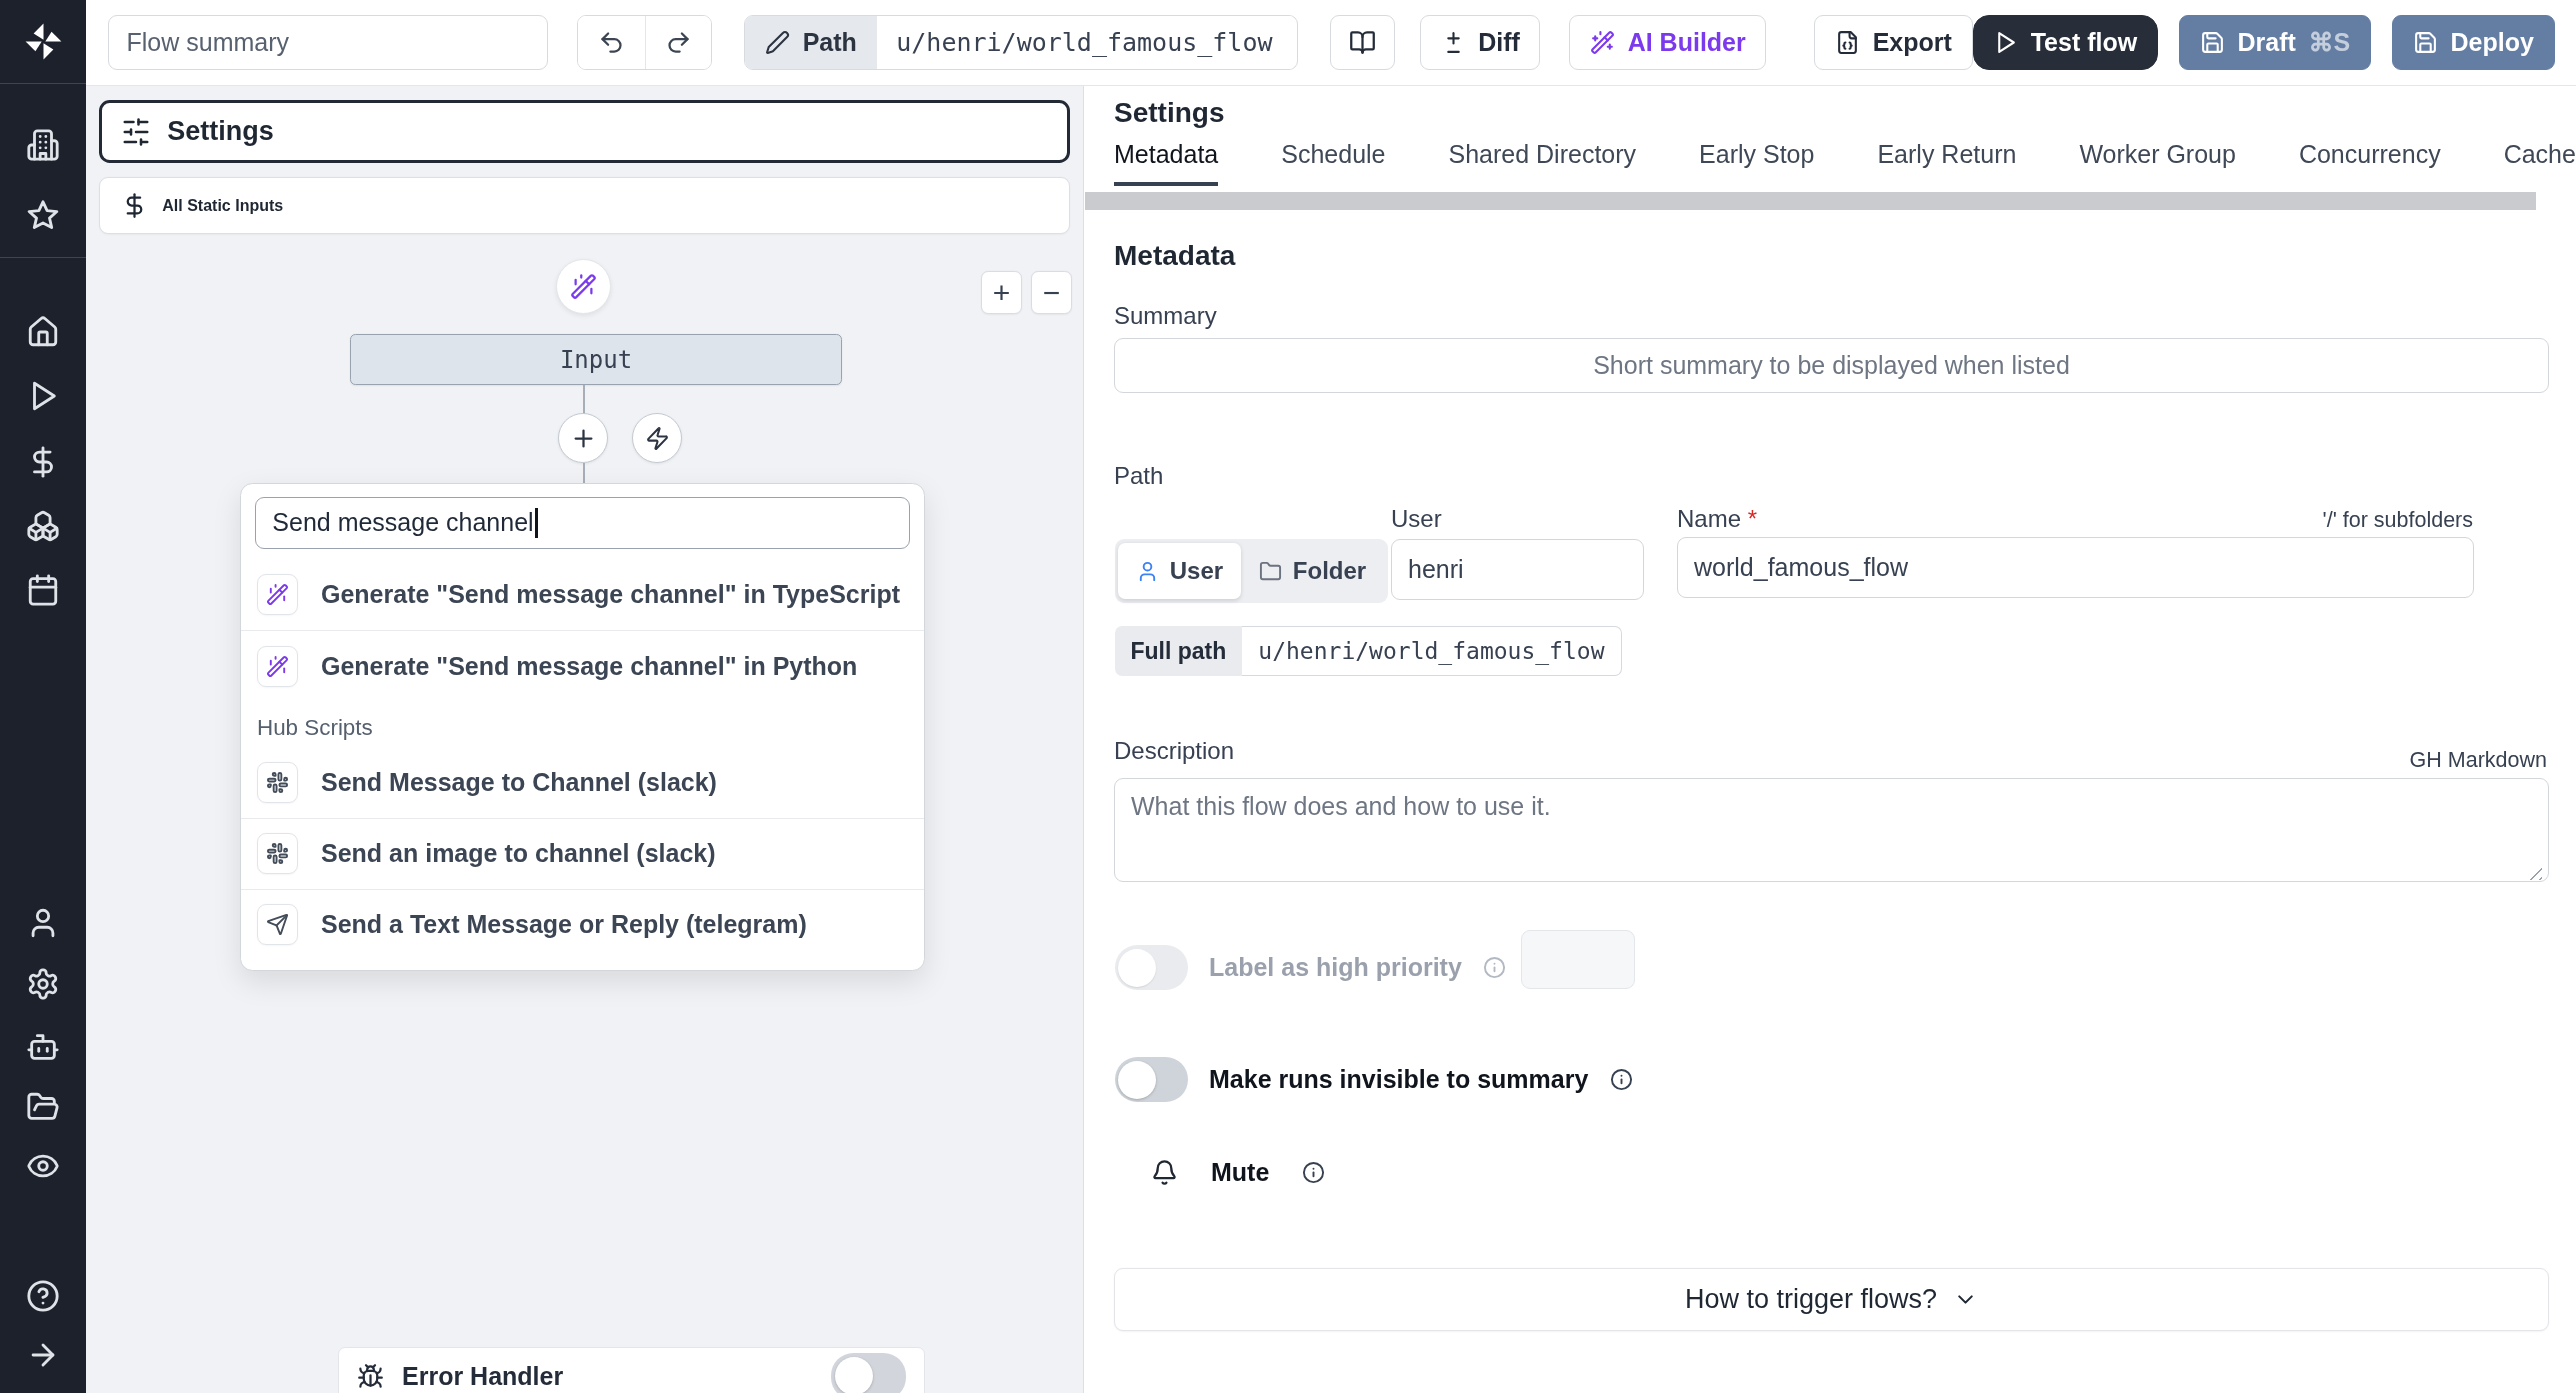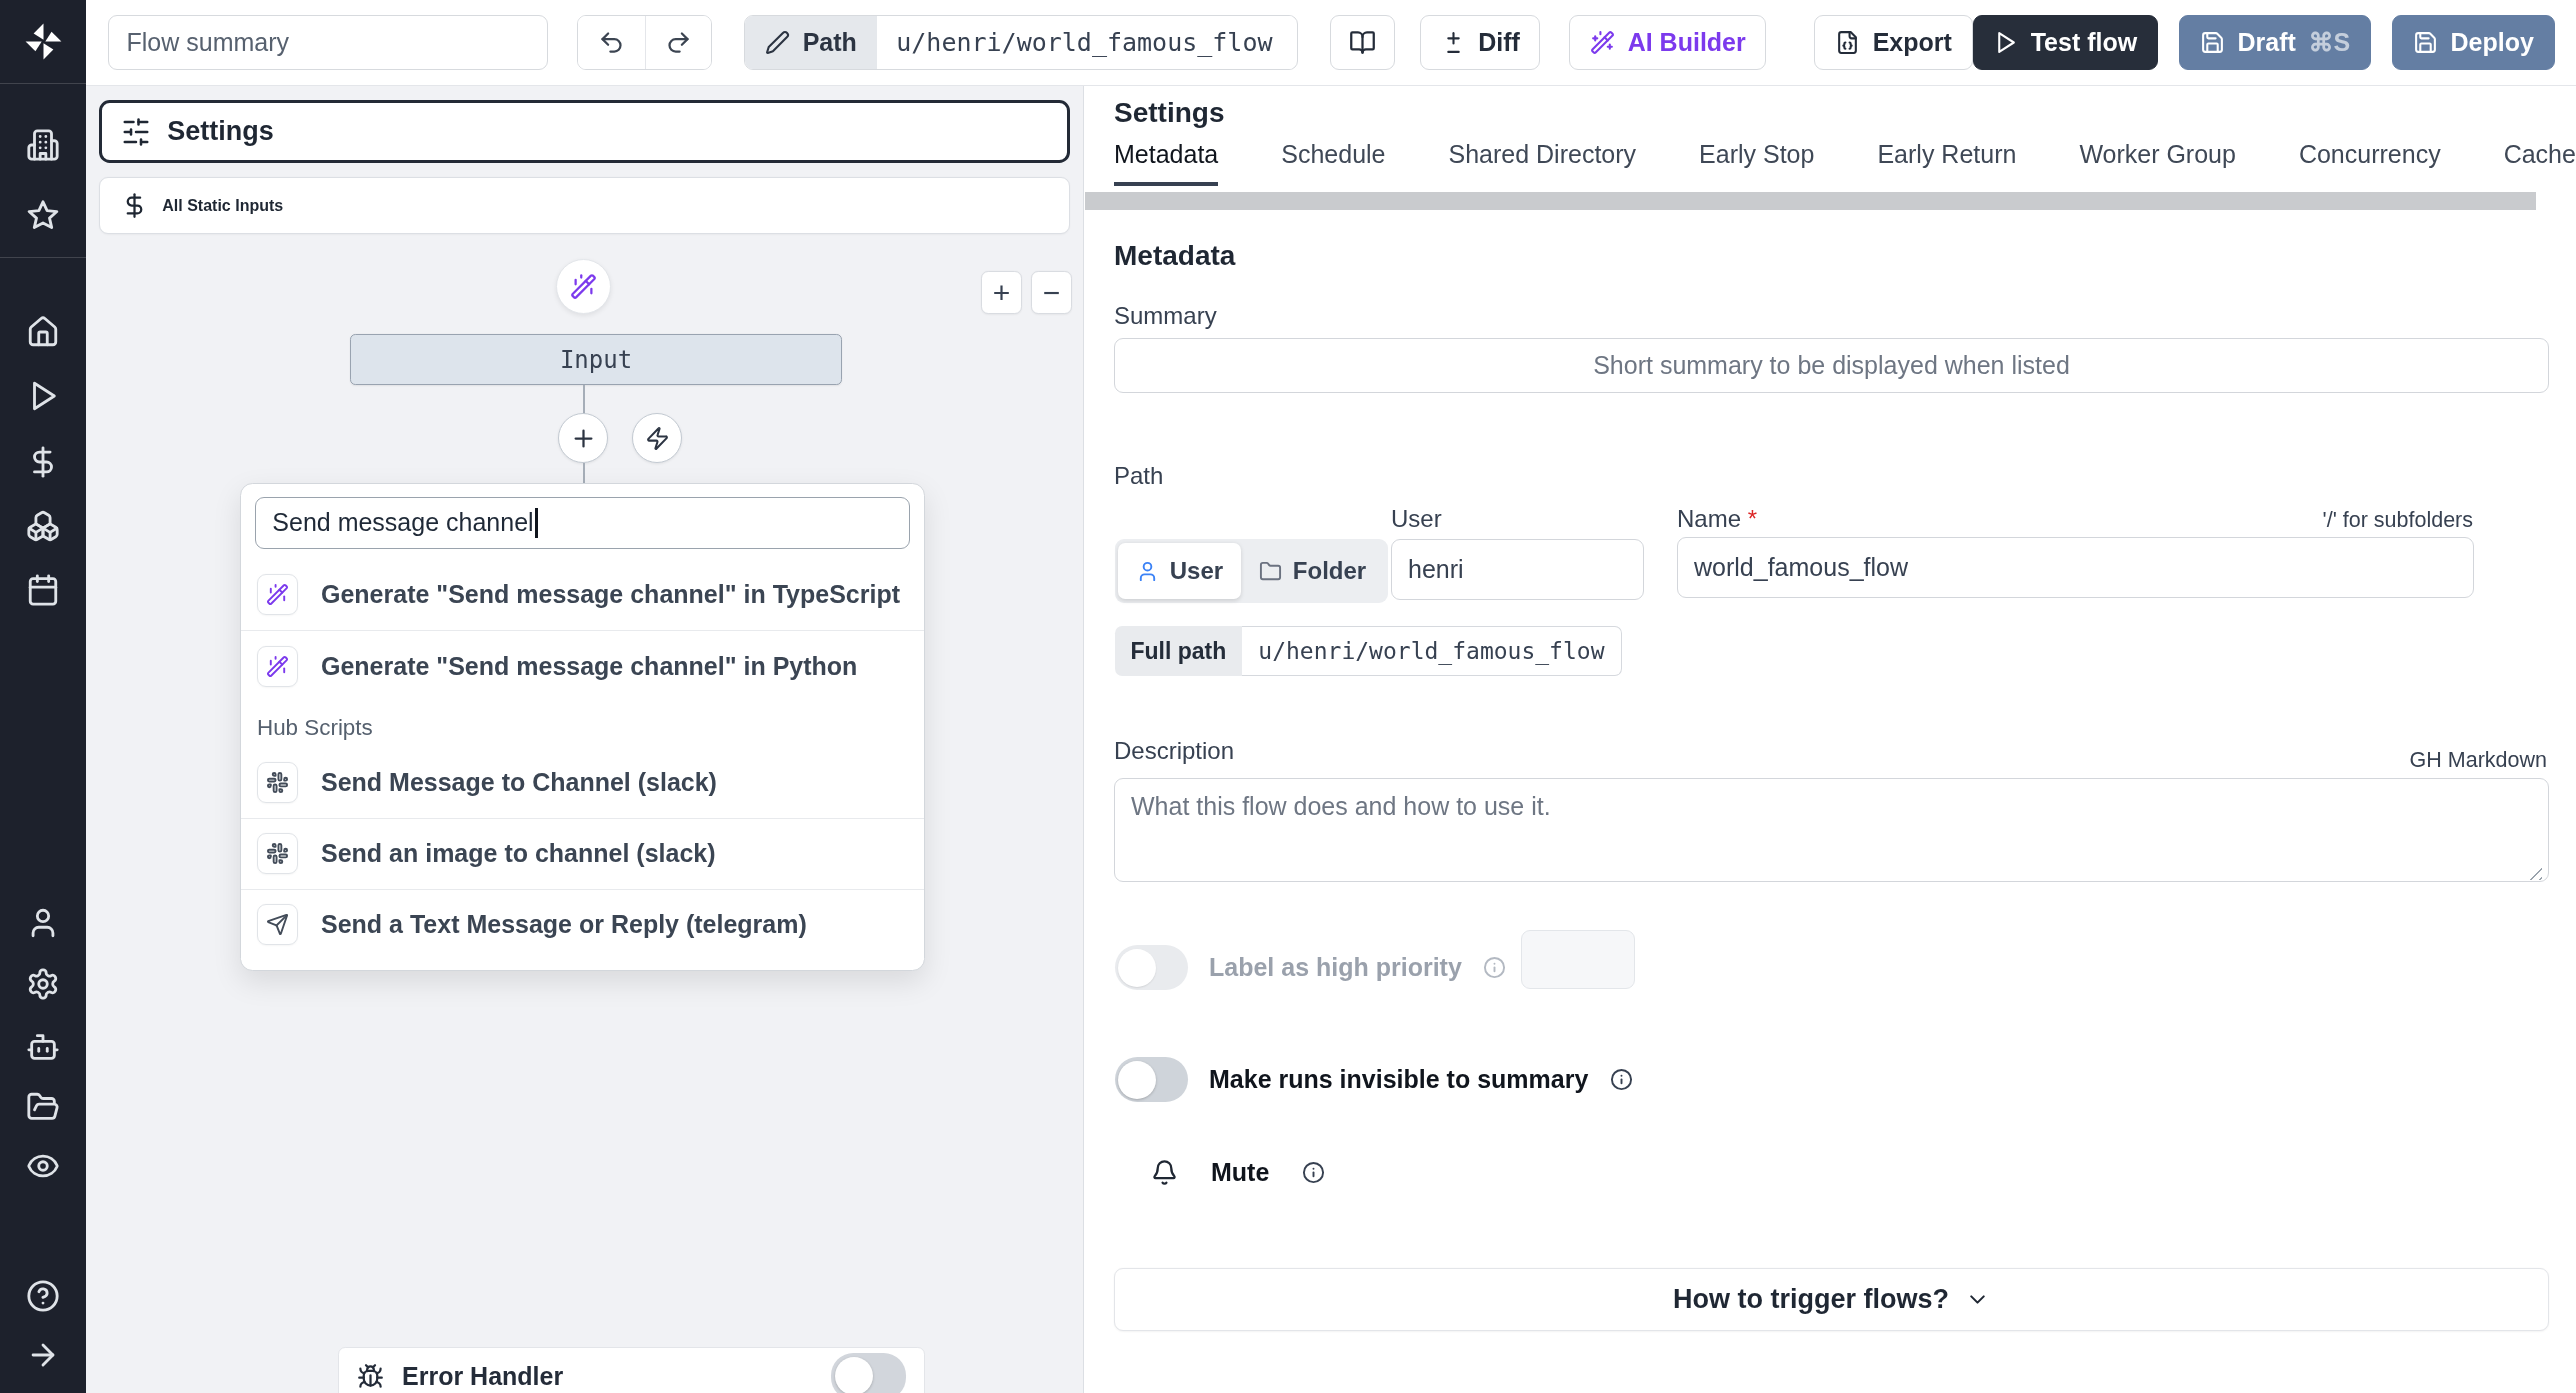--- a/index.html
+++ b/index.html
@@ -18,21 +18,21 @@
   #topbar { position:absolute; left:86px; top:0; width:2490px; height:86px; background:#fff; border-bottom:0.9px solid #e4e6ea; display:flex; align-items:center; padding:0 21.5px; z-index:15; }
   .fs-input { width:454px; height:55px; border:1.3px solid #d7dade; border-radius:9px; font-size:25px; padding:0 18px; color:#46505e; font-family:"Liberation Sans",sans-serif; outline:none; background:#fff; }
   .fs-input::placeholder { color:#57616f; opacity:1; }
   .undo-grp { display:flex; margin-left:29px; border:1.3px solid #d7dade; border-radius:9px; overflow:hidden; height:55px; }
   .undo-btn { width:69px; height:100%; display:flex; align-items:center; justify-content:center; background:#fff; color:#3c4552; }
   .undo-btn + .undo-btn { border-left:1.3px solid #e4e6ea; }
   .path-grp { display:flex; margin-left:32px; border:1.3px solid #d7dade; border-radius:9px; overflow:hidden; height:55px; width:572px; }
   .path-label { display:flex; align-items:center; gap:12.5px; background:#e5e8ec; padding:0 19.7px; font-weight:bold; font-size:25px; color:#2c3442; }
   .path-value { display:flex; align-items:center; padding:0 19.7px; font-size:25px; color:#374151; background:#fff; white-space:nowrap; }
   .btn { display:inline-flex; align-items:center; justify-content:center; gap:12.5px; height:55px; padding:0 19.7px; border:1.3px solid #d7dade; border-radius:9px; background:#fff; font-weight:bold; font-size:25px; color:#242c39; white-space:nowrap; }
-  .btn-dark { background:#272e3a; border-color:#272e3a; color:#fff; }
+  .btn-dark { background:#272e3a; border-color:#272e3a; color:#fff;border-radius:16px; }
   .btn-slate { background:#647ea3; border-color:#647ea3; color:#fff; }
   .ai-purple { color:#7c3aed; }
   .kbd { color:rgba(255,255,255,.62); font-weight:bold; }
 
   
   #flow { position:absolute; left:86px; top:86px; width:998px; height:1308px; background:#f1f2f5; border-right:0.9px solid #dcdfe4; }
   .sel-card { position:absolute; left:12.5px; top:14.3px; width:971px; height:63px; background:#fff; border:3.6px solid #232a36; border-radius:10.7px; display:flex; align-items:center; gap:16px; padding:0 19.7px; font-weight:bold; font-size:27px; color:#1f2733; }
   .static-card { position:absolute; left:12.5px; top:91px; width:971px; height:57px; background:#fff; border:1.3px solid #dcdfe4; border-radius:9px; display:flex; align-items:center; gap:14.3px; padding:0 21.5px; font-weight:bold; font-size:16px; color:#1f2733; box-shadow:0 0.9px 1.8px rgba(0,0,0,.04); }
   .wand-circle { position:absolute; left:470px; top:173px; width:55px; height:55px; border-radius:50%; background:#fff; border:0.9px solid #e3e6ea; box-shadow:0 1.8px 5.4px rgba(0,0,0,.08); display:flex; align-items:center; justify-content:center; color:#7c3aed; }
   .zoom-btn { position:absolute; width:41px; height:43px; background:#fff; border:1.3px solid #d9dce1; border-radius:7.2px; font-size:30px; color:#374151; display:flex; align-items:center; justify-content:center; box-shadow:0 0.9px 1.8px rgba(0,0,0,.05); line-height:1; }
@@ -77,21 +77,21 @@
   .seg-opt { display:flex; align-items:center; gap:10.7px; padding:0 18px; font-size:24px; font-weight:600; color:#374151; border-radius:7.2px; }
   .seg-opt.active { background:#fff; box-shadow:0 1.8px 4.5px rgba(0,0,0,.13); }
   .fp-row { position:absolute; left:29.5px; top:540px; height:50px; display:flex; }
   .fp-badge { background:#e9ebee; border-radius:7.2px 0 0 7.2px; font-weight:bold; font-size:23px; color:#242c39; display:flex; align-items:center; padding:0 16px; }
   .fp-val { border:1.3px solid #d6d9de; border-left:none; border-radius:0 7.2px 7.2px 0; font-size:23px; color:#374151; display:flex; align-items:center; padding:0 16px; background:#fff; }
   .tgl-row { position:absolute; display:flex; align-items:center; gap:21.5px; }
   .tgl-lab-muted { font-size:25px; font-weight:600; color:#9aa1ac; }
   .tgl-lab { font-size:25px; font-weight:bold; color:#10151d; }
   .info { color:#6b7280; display:flex; }
   .dis-box { position:absolute; left:436px; top:844px; width:114px; height:59px; background:#f6f7f9; border:1.3px solid #e3e6ea; border-radius:9px; }
-  .trigger-btn { position:absolute; left:29px; top:1182px; width:1435px; height:63px; border:1.3px solid #e3e5e9; border-radius:9px; background:#fff; box-shadow:0 0.9px 1.8px rgba(0,0,0,.05); display:flex; align-items:center; justify-content:center; gap:16px; font-weight:bold; font-size:27px; color:#1f2733; }
+  .trigger-btn { position:absolute; left:29px; top:1182px; width:1435px; height:63px; border:1.3px solid #e3e5e9; border-radius:9px; background:#fff; box-shadow:0 0.9px 1.8px rgba(0,0,0,.05); display:flex; align-items:center; justify-content:center; gap:16px; font-weight:normal; font-size:27px; color:#1f2733; }
   .resize-corner { position:absolute; right:34px; bottom:1.8px; width:14.3px; height:14.3px; clip-path:polygon(100% 0,100% 100%,0 100%); background:repeating-linear-gradient(135deg, transparent 0 4.5px, #9aa3ad 4.5px 6.3px); }
 </style>
 </head>
 <body>
 
 <aside id="sidebar">
   <div class="sb-logo">
     <svg viewBox="0 0 24 24" width="43" height="43" fill="#ffffff">
       <path d="M12 11V2L6.5 7.5Z"></path>
         <path d="M13 12h9L16.5 6.5Z"></path>

